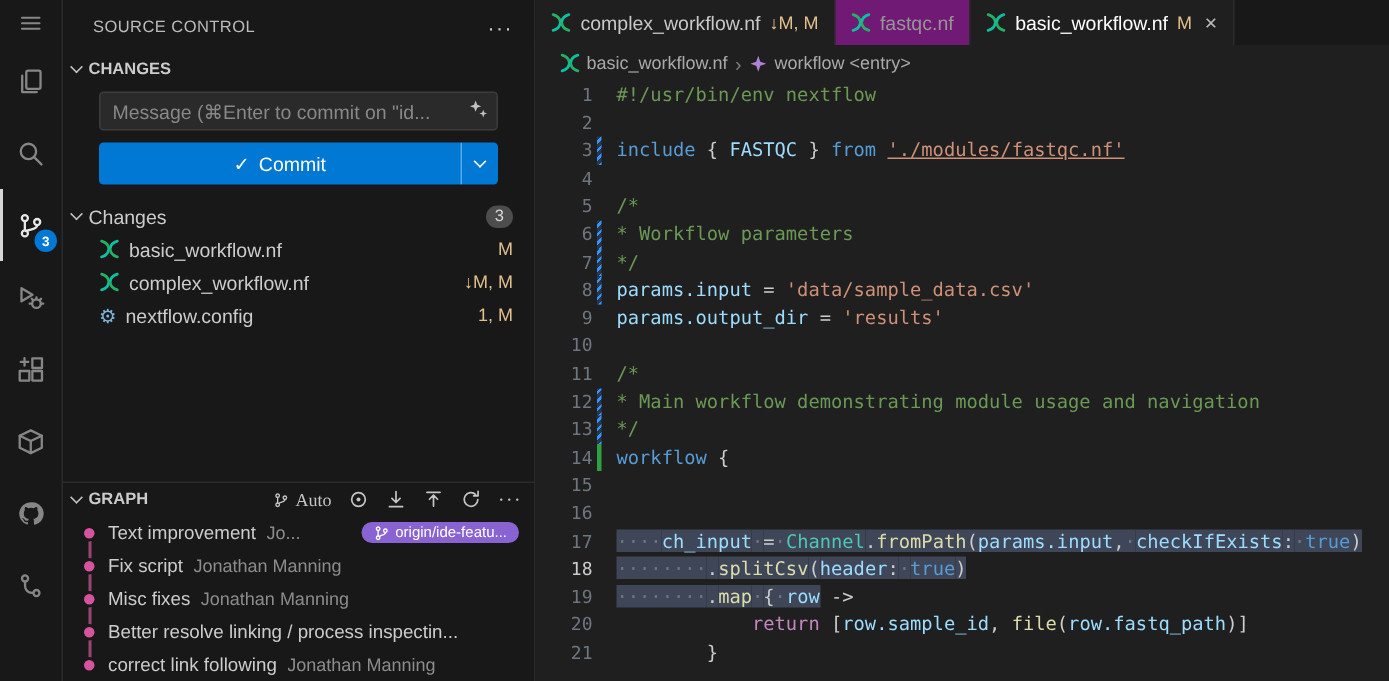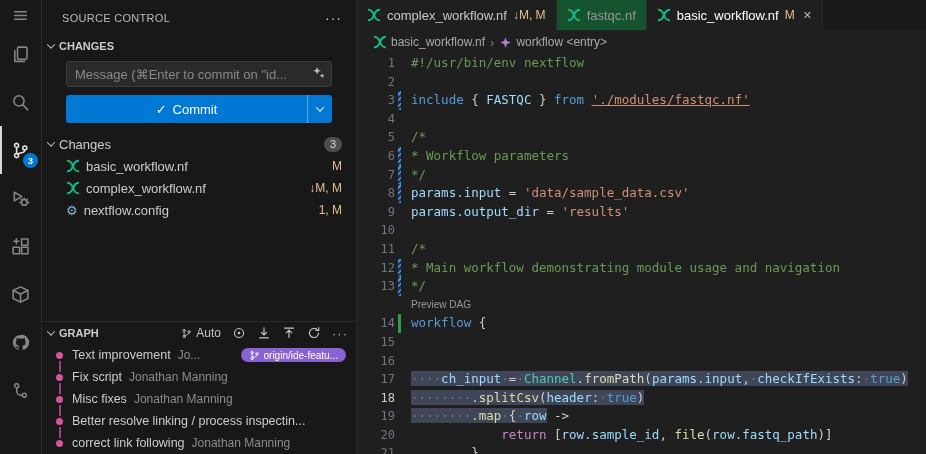--- a/index.html
+++ b/index.html
@@ -48,40 +48,40 @@
   .count-badge{margin-left:auto;background:#4d4d4d;color:#d7d7d7;font-size:11px;
     border-radius:9px;padding:1px 6px;line-height:13px;}
   .file-row{height:22px;display:flex;align-items:center;gap:6px;padding:0 14px 0 24px;cursor:pointer;}
   .file-row .fname{color:#cccccc;white-space:nowrap;overflow:hidden;text-overflow:ellipsis;}
   .file-row .fstatus{margin-left:auto;color:#e2c08d;font-size:12px;flex:none;}
   .gear-glyph{color:#7fb2d9;font-size:13px;line-height:1;}
   .spacer{flex:1;}
 
   
   .graph-section{flex:none;border-top:1px solid #2b2b2b;}
-  .gact{margin-left:auto;display:flex;align-items:center;gap:11px;color:#c5c5c5;font-weight:400;}
+  .gact{margin-left:auto;display:flex;align-items:center;gap:11px;color:#c5c5c5;font-weight:400;font-family:Liberation Serif, serif;}
   .auto-btn{display:flex;align-items:center;gap:4px;font-size:12px;cursor:pointer;}
   .gicon{cursor:pointer;display:inline-flex;}
   .gact .more{font-size:13px;letter-spacing:1px;cursor:pointer;}
   .commits{position:relative;}
   .commits .gline{position:absolute;left:17px;top:10px;bottom:10px;width:2px;background:#9c4474;}
   .commit-row{height:22px;display:flex;align-items:center;padding:0 10px 0 14px;cursor:pointer;
     white-space:nowrap;overflow:hidden;}
   .gdot{width:7px;height:7px;border-radius:50%;background:#d6549e;flex:none;margin-right:9px;
     box-shadow:0 0 0 2px #181818;position:relative;z-index:1;}
   .ctitle{color:#cccccc;font-size:12.5px;flex:none;overflow:hidden;text-overflow:ellipsis;max-width:100%;}
   .cauthor{color:#8c8c8c;font-size:12px;margin-left:7px;overflow:hidden;text-overflow:ellipsis;flex:0 1 auto;}
   .cpill{margin-left:auto;flex:none;display:flex;align-items:flex-end;gap:4px;background:#8a63d2;
     color:#ffffff;font-size:10px;border-radius:9px;padding:1.5px 8px;max-width:130px;overflow:hidden;}
 
   
   .editor-col{flex:1;min-width:0;display:flex;flex-direction:column;background:#1f1f1f;}
   .tabbar{height:30px;flex:none;background:#181818;display:flex;align-items:stretch;}
   .tab{display:flex;align-items:center;gap:6px;padding:0 10px;font-size:13px;color:#969696;
-    background:#14532d;border-right:1px solid #2b2b2b;cursor:pointer;white-space:nowrap;}
+    background:#701a75;border-right:1px solid #2b2b2b;cursor:pointer;white-space:nowrap;}
   .tab.openbg{background:#1f1f1f;color:#c8c8c8;}
   .tab.active{background:#1f1f1f;color:#ffffff;}
   .tab .tstatus{color:#e2c08d;font-size:12px;}
   .tab .tclose{color:#b9b9b9;font-size:11px;margin-left:2px;cursor:pointer;}
   .breadcrumb{height:24px;flex:none;display:flex;align-items:center;gap:5px;
     padding:0 0 0 16px;font-size:12px;color:#a9a9a9;background:#1f1f1f;}
   .breadcrumb .bc-item{display:flex;align-items:center;gap:4px;cursor:pointer;}
   .bc-sep{color:#808080;font-size:13px;}
 
   .editor{flex:1;overflow:hidden;background:#1f1f1f;
@@ -424,21 +424,20 @@
           <div class="code-row"><span class="lnum">4</span><span class="gitcol"></span><span class="codetext"></span></div>
           <div class="code-row"><span class="lnum">5</span><span class="gitcol"></span><span class="codetext"><span class="tok-c">/*</span></span></div>
           <div class="code-row"><span class="lnum">6</span><span class="gitcol"><span class="bar mod"></span></span><span class="codetext"><span class="tok-c">* Workflow parameters</span></span></div>
           <div class="code-row"><span class="lnum">7</span><span class="gitcol"><span class="bar mod"></span></span><span class="codetext"><span class="tok-c">*/</span></span></div>
           <div class="code-row"><span class="lnum">8</span><span class="gitcol"><span class="bar mod"></span></span><span class="codetext"><span class="tok-v">params.input</span><span class="tok-p"> = </span><span class="tok-s">'data/sample_data.csv'</span></span></div>
           <div class="code-row"><span class="lnum">9</span><span class="gitcol"></span><span class="codetext"><span class="tok-v">params.output_dir</span><span class="tok-p"> = </span><span class="tok-s">'results'</span></span></div>
           <div class="code-row"><span class="lnum">10</span><span class="gitcol"></span><span class="codetext"></span></div>
           <div class="code-row"><span class="lnum">11</span><span class="gitcol"></span><span class="codetext"><span class="tok-c">/*</span></span></div>
           <div class="code-row"><span class="lnum">12</span><span class="gitcol"><span class="bar mod"></span></span><span class="codetext"><span class="tok-c">* Main workflow demonstrating module usage and navigation</span></span></div>
           <div class="code-row"><span class="lnum">13</span><span class="gitcol"><span class="bar mod"></span></span><span class="codetext"><span class="tok-c">*/</span></span></div>
-          <div class="code-row"><span class="lnum"></span><span class="gitcol"></span><span class="lens">Preview DAG</span></div>
           <div class="code-row"><span class="lnum">14</span><span class="gitcol"><span class="bar add"></span></span><span class="codetext"><span class="tok-k">workflow</span><span class="tok-p"> {</span></span></div>
           <div class="code-row"><span class="lnum">15</span><span class="gitcol"></span><span class="codetext"></span></div>
           <div class="code-row"><span class="lnum">16</span><span class="gitcol"></span><span class="codetext"><span class="tok-p">    </span></span></div>
           <div class="code-row"><span class="lnum">17</span><span class="gitcol"></span><span class="codetext"><span class="tok-w sel">····</span><span class="tok-v sel">ch_input</span><span class="tok-w sel">·</span><span class="tok-p sel">=</span><span class="tok-w sel">·</span><span class="tok-t sel">Channel</span><span class="tok-p sel">.</span><span class="tok-f sel">fromPath</span><span class="tok-p sel">(</span><span class="tok-v sel">params.input</span><span class="tok-p sel">,</span><span class="tok-w sel">·</span><span class="tok-v sel">checkIfExists</span><span class="tok-p sel">:</span><span class="tok-w sel">·</span><span class="tok-k sel">true</span><span class="tok-p sel">)</span></span></div>
           <div class="code-row"><span class="lnum act">18</span><span class="gitcol"></span><span class="codetext"><span class="tok-w sel">········</span><span class="tok-p sel">.</span><span class="tok-f sel">splitCsv</span><span class="tok-p sel">(</span><span class="tok-v sel">header</span><span class="tok-p sel">:</span><span class="tok-w sel">·</span><span class="tok-k sel">true</span><span class="tok-p sel">)</span></span></div>
           <div class="code-row"><span class="lnum">19</span><span class="gitcol"></span><span class="codetext"><span class="tok-w sel">········</span><span class="tok-p sel">.</span><span class="tok-f sel">map</span><span class="tok-w sel">·</span><span class="tok-p sel">{</span><span class="tok-w sel">·</span><span class="tok-v sel">row</span><span class="tok-p"> -&gt;</span></span></div>
           <div class="code-row"><span class="lnum">20</span><span class="gitcol"></span><span class="codetext"><span class="tok-p">            </span><span class="tok-kc">return</span><span class="tok-p"> [</span><span class="tok-v">row.sample_id</span><span class="tok-p">, </span><span class="tok-f">file</span><span class="tok-p">(</span><span class="tok-v">row.fastq_path</span><span class="tok-p">)]</span></span></div>
           <div class="code-row"><span class="lnum">21</span><span class="gitcol"></span><span class="codetext"><span class="tok-p">        }</span></span></div>
         </div>
     </div>

